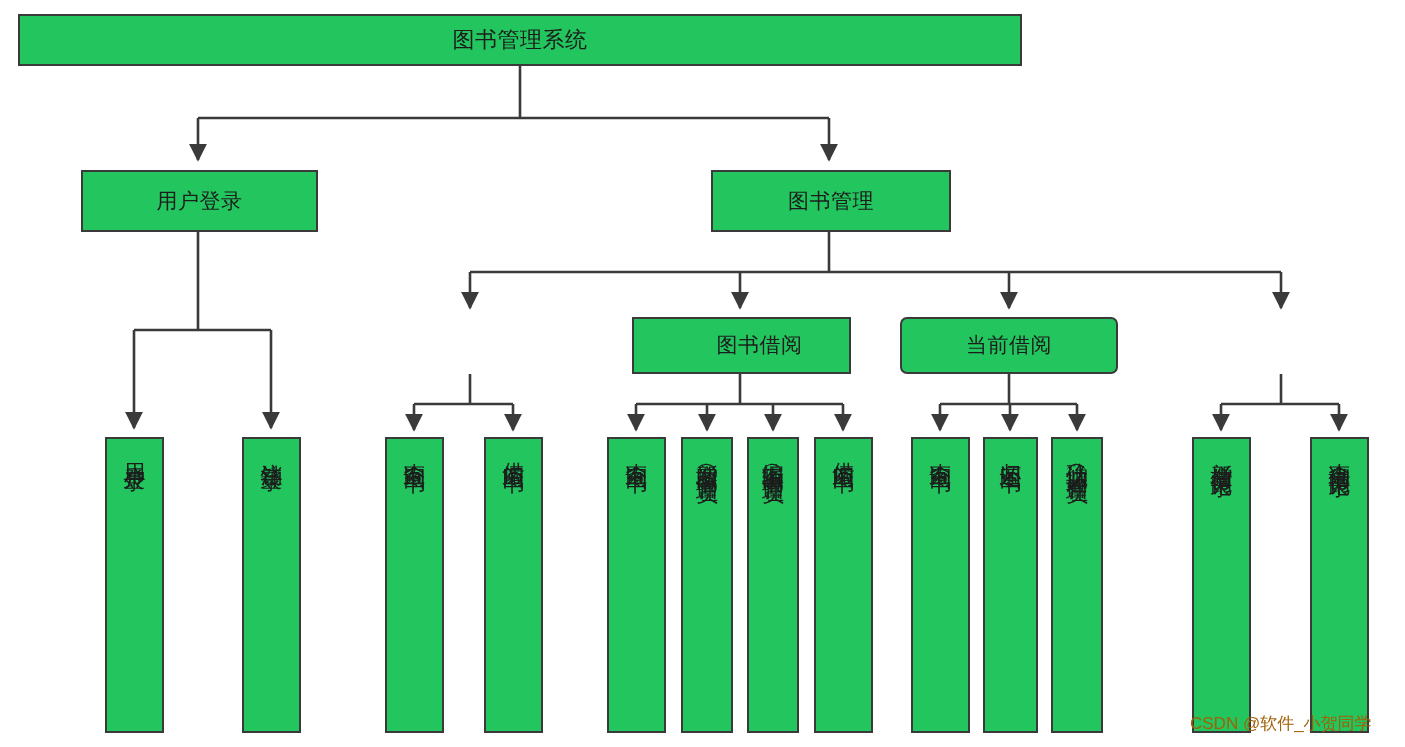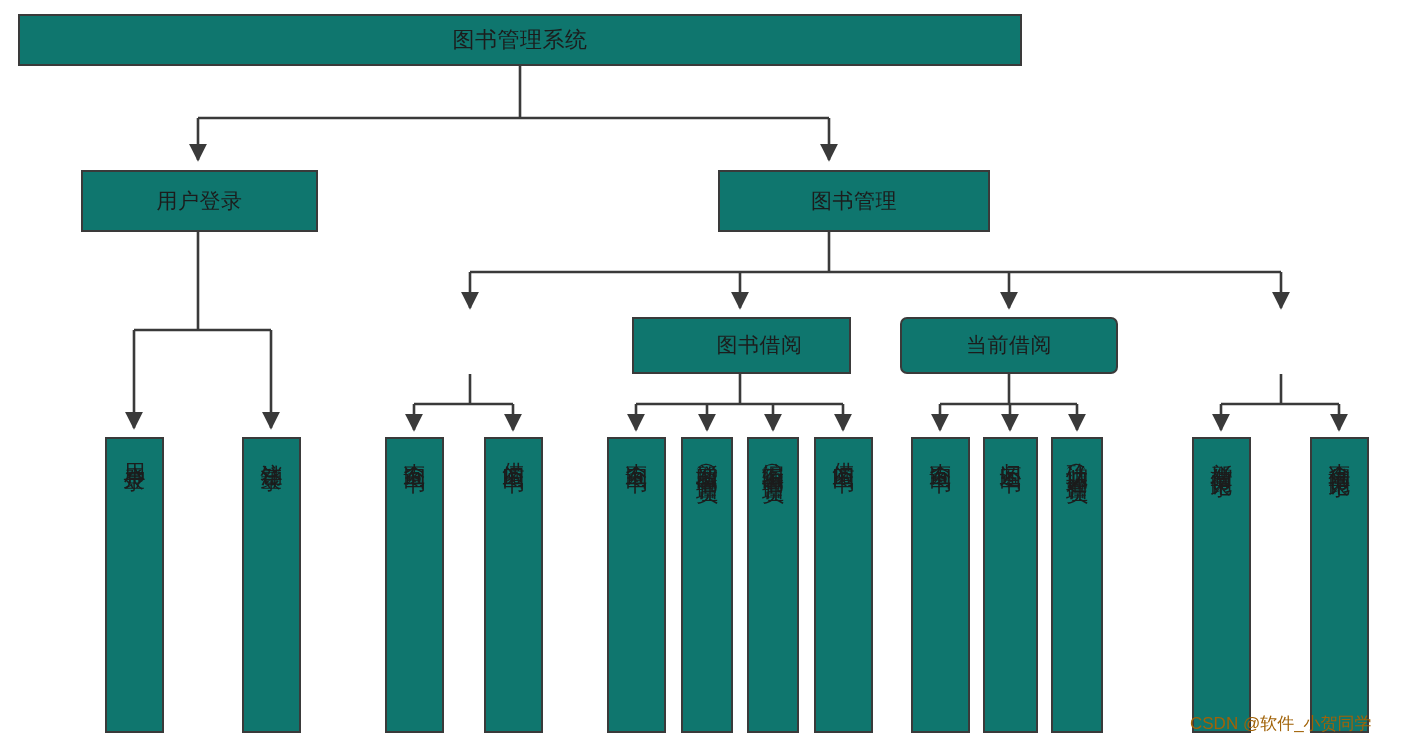--- a/index.html
+++ b/index.html
@@ -23,21 +23,21 @@
     position: absolute;
     left: 0;
     top: 0;
     width: 1405px;
     height: 747px;
     pointer-events: none;
   }
   .node {
     position: absolute;
     box-sizing: border-box;
-    background: #0f766e;
+    background: #22c55e;
     border: 2px solid #3a3a3a;
     display: flex;
     align-items: center;
     justify-content: center;
     text-align: center;
     color: #1c1c1c;
   }
   .node-label {
     display: block;
     letter-spacing: 0.5px;
@@ -141,21 +141,21 @@
     </g>
   </svg>
 
   <div class="node horizontal root" style="left:18px; top:14px; width:1004px; height:52px;">
     <span class="node-label">图书管理系统</span>
   </div>
 
   <div class="node horizontal" style="left:81px; top:170px; width:237px; height:62px;">
     <span class="node-label">用户登录</span>
   </div>
-  <div class="node horizontal" style="left:711px; top:170px; width:272px; height:62px;margin-left:7px;">
+  <div class="node horizontal" style="left:711px; top:170px; width:240px; height:62px;">
     <span class="node-label">图书管理</span>
   </div>
 
   <div class="node horizontal" style="left:632px; top:317px; width:219px; height:57px;padding-left:36px;">
     <span class="node-label">图书借阅</span>
   </div>
   <div class="node horizontal" style="left:900px; top:317px; width:218px; height:57px;border-radius:7px;">
     <span class="node-label">当前借阅</span>
   </div>
 

